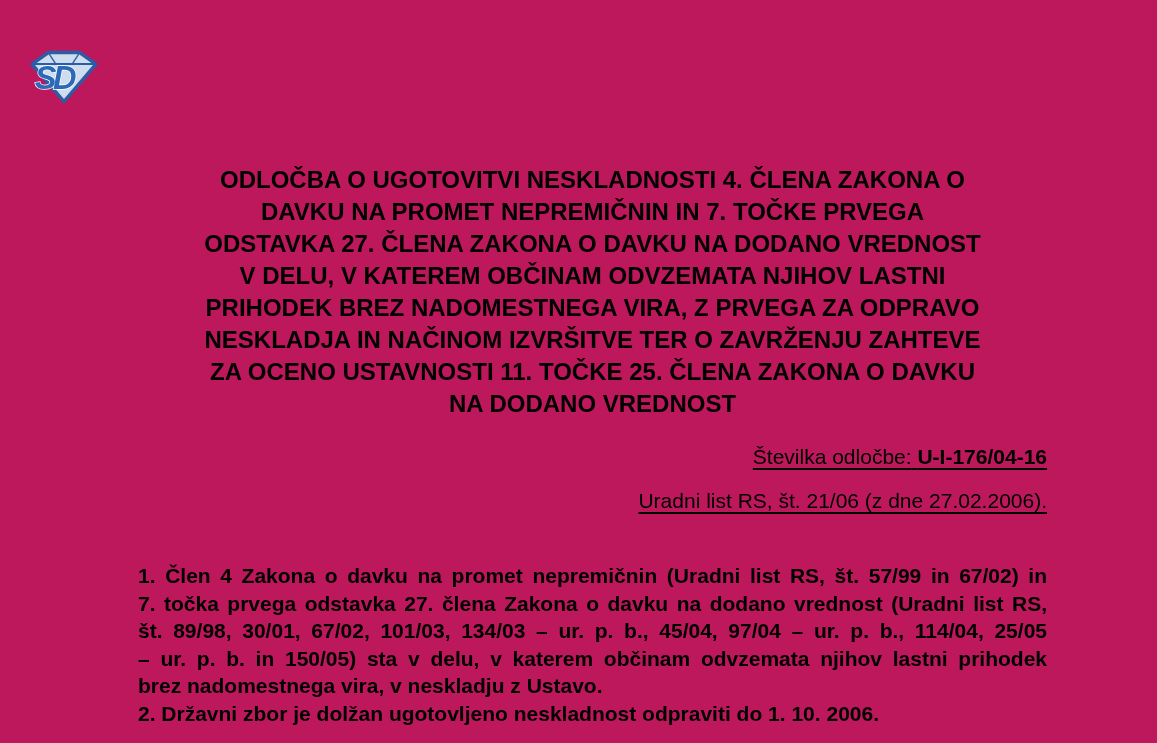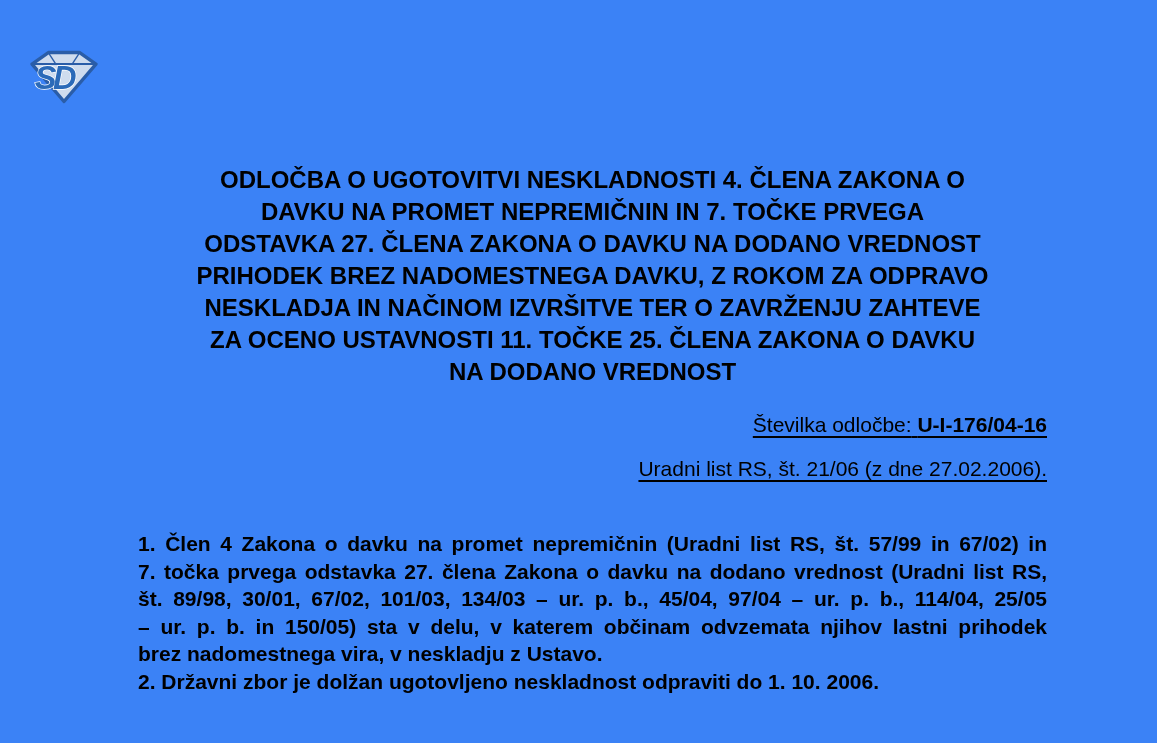--- a/index.html
+++ b/index.html
@@ -1,20 +1,20 @@
 <!DOCTYPE html>
 <html><head>
 <meta charset="utf-8">
 <style>
   html, body { margin: 0; padding: 0; }
   .page {
     position: relative;
     width: 1157px;
     height: 743px;
-    background: #3b82f6;
+    background: #be185d;
     overflow: hidden;
     color: #000000;
     font-family: "Liberation Sans", "DejaVu Sans", sans-serif;
   }
   .logo {
     position: absolute;
     left: 30px;
     top: 49px;
     width: 68px;
     height: 56px;
@@ -68,21 +68,22 @@
       <text x="7" y="57" font-family="Liberation Sans, sans-serif" font-size="48" font-weight="bold" font-style="italic" letter-spacing="-5" fill="#2b6ab8" stroke="#ffffff" stroke-width="2" paint-order="stroke">SD</text>
     </svg>
   </div>
 
   <div class="content">
 
     <h1 class="title">
       <div class="title-line">ODLOČBA O UGOTOVITVI NESKLADNOSTI 4. ČLENA ZAKONA O</div>
       <div class="title-line">DAVKU NA PROMET NEPREMIČNIN IN 7. TOČKE PRVEGA</div>
       <div class="title-line">ODSTAVKA 27. ČLENA ZAKONA O DAVKU NA DODANO VREDNOST</div>
-      <div class="title-line">PRIHODEK BREZ NADOMESTNEGA DAVKU, Z ROKOM ZA ODPRAVO</div>
+      <div class="title-line">V DELU, V KATEREM OBČINAM ODVZEMATA NJIHOV LASTNI</div>
+      <div class="title-line">PRIHODEK BREZ NADOMESTNEGA VIRA, Z PRVEGA ZA ODPRAVO</div>
       <div class="title-line">NESKLADJA IN NAČINOM IZVRŠITVE TER O ZAVRŽENJU ZAHTEVE</div>
       <div class="title-line">ZA OCENO USTAVNOSTI 11. TOČKE 25. ČLENA ZAKONA O DAVKU</div>
       <div class="title-line">NA DODANO VREDNOST</div>
     </h1>
 
     <div class="subline sub1">
       <span class="u"><span>Številka odločbe:</span> <span class="value-bold">U-I-176/04-16</span></span>
     </div>
 
     <div class="subline sub2">

